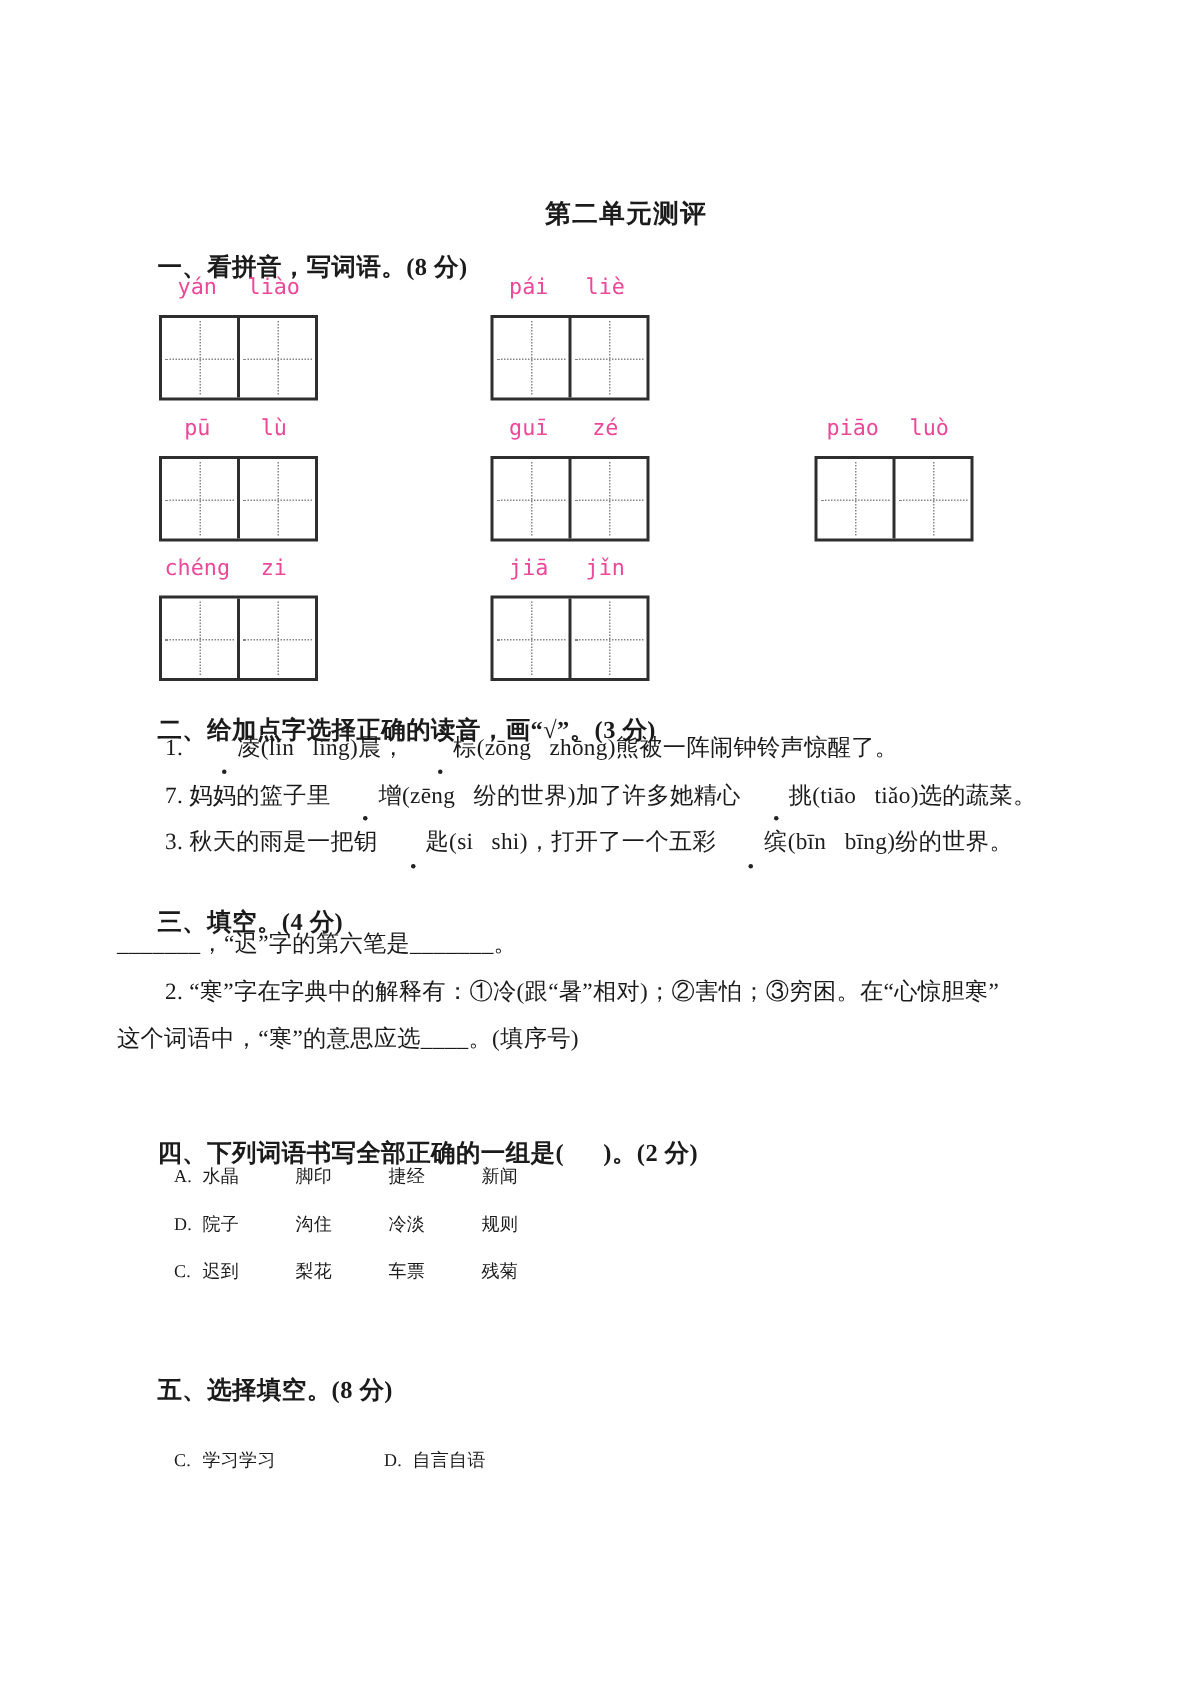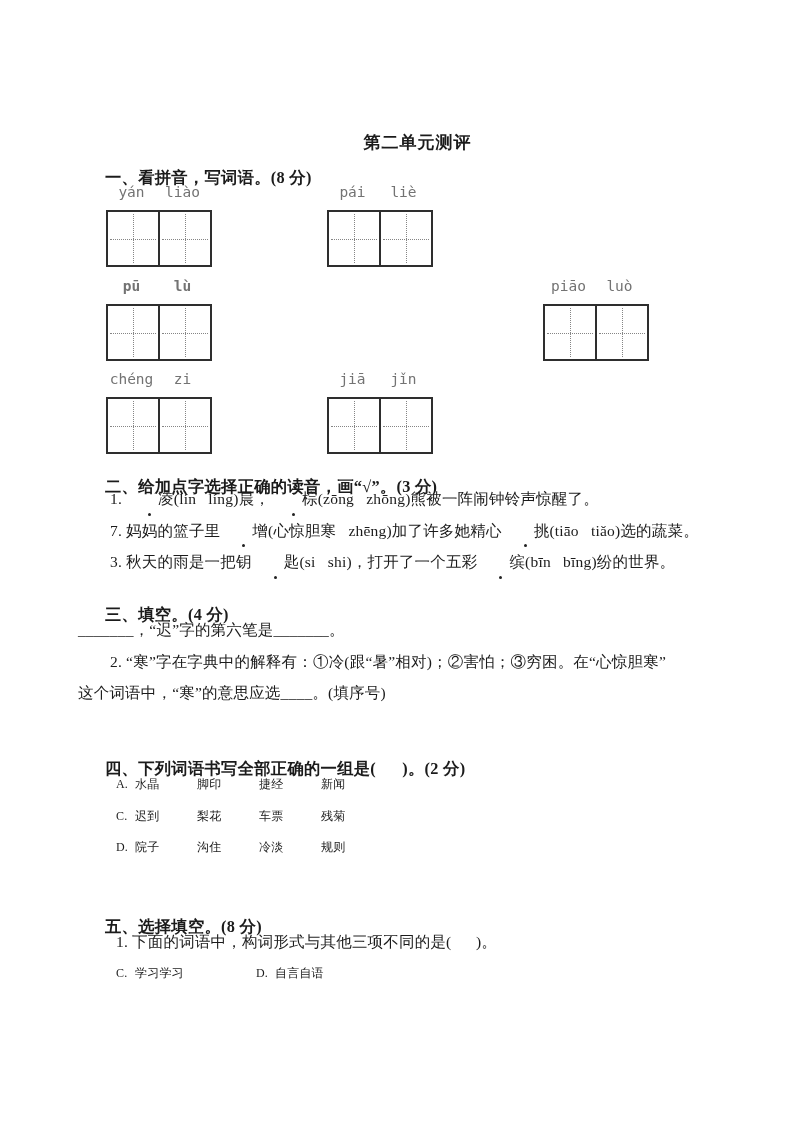--- a/index.html
+++ b/index.html
@@ -24,21 +24,21 @@
   #s1-head{top:152px} #s2-head{top:461px} #s3-head{top:589px}
   #s4-head{top:743px} #s5-head{top:901px}
 
   
   .pg-area { position:absolute; top:0; left:0; width:793px; height:460px; }
   .pg-row  { position:absolute; left:0; width:793px; height:84px; }
   .pg-group{ position:absolute; top:0; width:102px; }
   .py-label{
     display:flex; width:102px; height:17px; line-height:17px; margin-bottom:9px;
     font-family:"DejaVu Sans Mono","Liberation Mono",monospace;
-    font-size:14.5px; color:#737373;
+    font-size:14.5px; color:#ec4899;
   }
   .py-syl  { flex:1; text-align:center; white-space:nowrap; }
   .wgrid   { display:flex; width:102px; height:53px; border:2px solid #2e2e2e; background:#fff; }
   .wcell   { flex:1; position:relative; }
   .wcell + .wcell { border-left:2px solid #2e2e2e; }
   .wcell::before{
     content:""; position:absolute; top:2px; bottom:2px; left:50%;
     border-left:1px dotted #858585;
   }
   .wcell::after{
@@ -91,24 +91,34 @@
             <span class="py-syl">pái</span>
             <span class="py-syl">liè</span>
           </div>
           <div class="wgrid">
             <div class="wcell"></div>
             <div class="wcell"></div>
           </div>
         </div>
       </div>
       <div class="pg-row" style="top: 278px;">
-        <div class="pg-group" style="left: 106px; font-weight: bold;">
+        <div class="pg-group" style="left: 106px;">
           <div class="py-label">
             <span class="py-syl">pū</span>
             <span class="py-syl">lù</span>
+          </div>
+          <div class="wgrid">
+            <div class="wcell"></div>
+            <div class="wcell"></div>
+          </div>
+        </div>
+        <div class="pg-group" style="left: 327px;">
+          <div class="py-label">
+            <span class="py-syl">guī</span>
+            <span class="py-syl">zé</span>
           </div>
           <div class="wgrid">
             <div class="wcell"></div>
             <div class="wcell"></div>
           </div>
         </div>
         <div class="pg-group" style="left: 543px;">
           <div class="py-label">
             <span class="py-syl">piāo</span>
             <span class="py-syl">luò</span>
@@ -139,37 +149,36 @@
             <div class="wcell"></div>
             <div class="wcell"></div>
           </div>
         </div>
       </div>
     </div>
 
   <p class="sec-heading" id="s2-head">二、给加点字选择正确的读音，画“√”。(3 分)</p>
   <div class="text-block" id="s2-items">
       <p class="item-p indent"><span>1. </span><span class="dotchar">凌</span><span>(lín   líng)晨，</span><span class="dotchar">棕</span><span>(zōng   zhōng)熊被一阵闹钟铃声惊醒了。</span></p>
-      <p class="item-p indent"><span>7. 妈妈的篮子里</span><span class="dotchar">增</span><span>(心惊胆寒   zhēng)加了许多她精心</span><span class="dotchar">挑</span><span>(tiāo   tiǎo)选的蔬菜。</span></p>
+      <p class="item-p indent"><span>7. 妈妈的篮子里</span><span class="dotchar">增</span><span>(zēng   纷的世界)加了许多她精心</span><span class="dotchar">挑</span><span>(tiāo   tiǎo)选的蔬菜。</span></p>
       <p class="item-p indent"><span>3. 秋天的雨是一把钥</span><span class="dotchar">匙</span><span>(si   shi)，打开了一个五彩</span><span class="dotchar">缤</span><span>(bīn   bīng)纷的世界。</span></p>
     </div>
 
   <p class="sec-heading" id="s3-head">三、填空。(4 分)</p>
   <div class="text-block" id="s3-lines">
       <p class="item-p">_______，“迟”字的第六笔是_______。</p>
       <p class="item-p indent">2. “寒”字在字典中的解释有：①冷(跟“暑”相对)；②害怕；③穷困。在“心惊胆寒”</p>
       <p class="item-p">这个词语中，“寒”的意思应选____。(填序号)</p>
     </div>
 
   <p class="sec-heading" id="s4-head">四、下列词语书写全部正确的一组是(      )。(2 分)</p>
   <div class="text-block" id="s4-options">
       <div class="opt-row"><span class="opt-letter">A.</span><span class="opt-word">水晶</span><span class="opt-word">脚印</span><span class="opt-word">捷经</span><span class="opt-word">新闻</span></div>
+      <div class="opt-row"><span class="opt-letter">D.</span><span class="opt-word">院子</span><span class="opt-word">沟住</span><span class="opt-word">冷淡</span><span class="opt-word">规则</span></div>
       <div class="opt-row"><span class="opt-letter">C.</span><span class="opt-word">迟到</span><span class="opt-word">梨花</span><span class="opt-word">车票</span><span class="opt-word">残菊</span></div>
-      <div class="opt-row"><span class="opt-letter">D.</span><span class="opt-word">院子</span><span class="opt-word">沟住</span><span class="opt-word">冷淡</span><span class="opt-word">规则</span></div>
     </div>
 
   <p class="sec-heading" id="s5-head">五、选择填空。(8 分)</p>
-  <p class="item-p q-indent text-block" id="s5-q">1. 下面的词语中，构词形式与其他三项不同的是(      )。</p>
   <div class="text-block" id="s5-options">
       <div class="opt-row"><span class="s5-cell"><span class="opt-letter">C.</span><span>学习学习</span></span><span class="s5-cell"><span class="opt-letter">D.</span><span>自言自语</span></span></div>
     </div>
 
 </div>
 
 </body></html>

